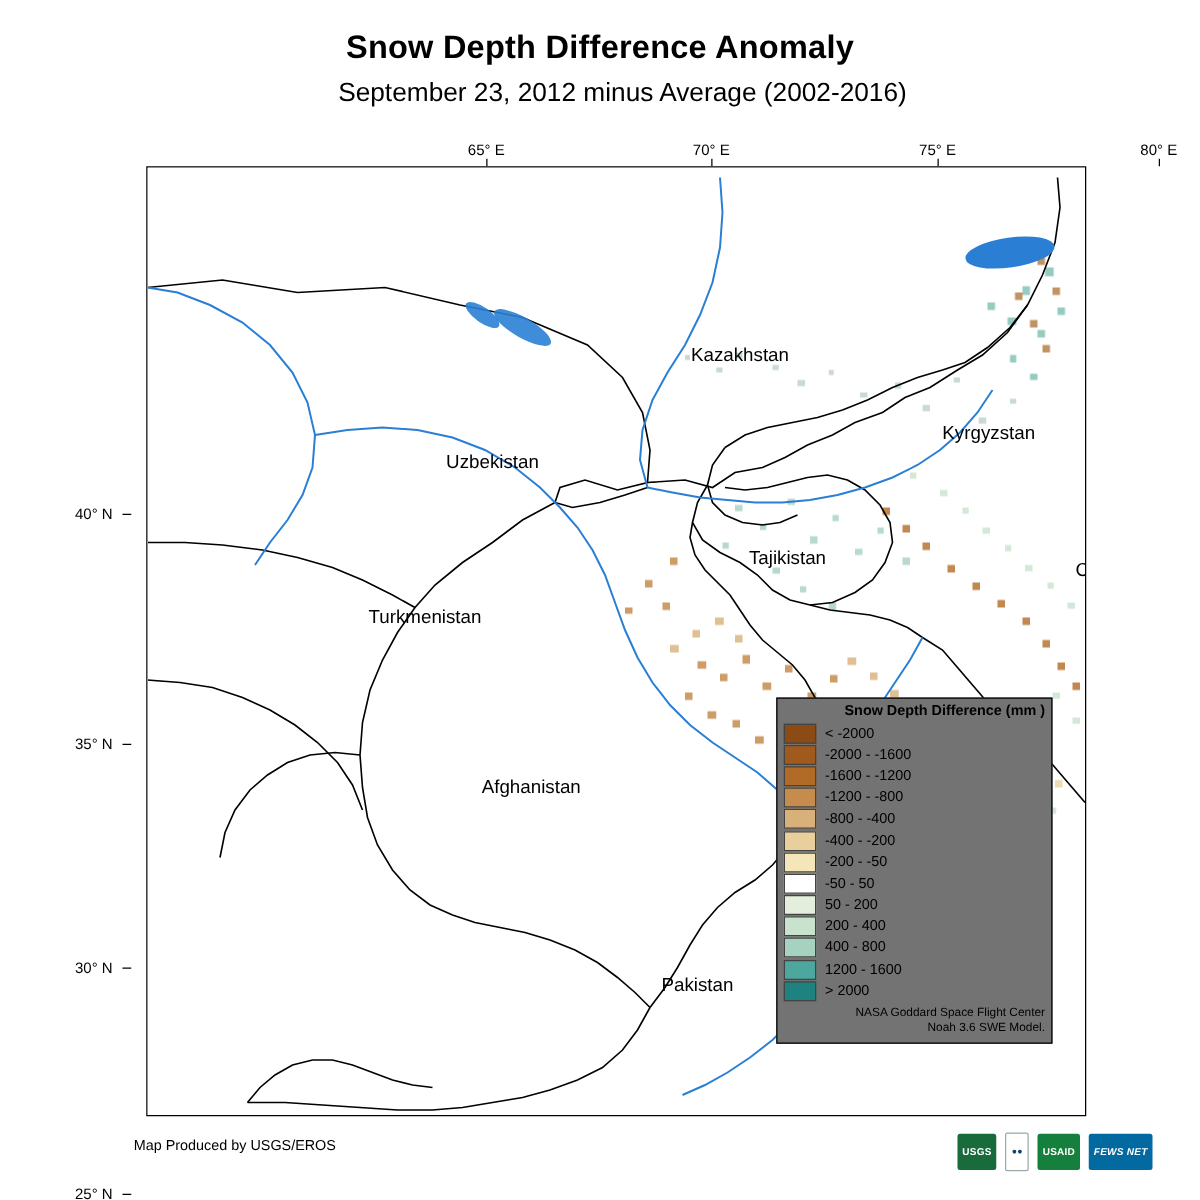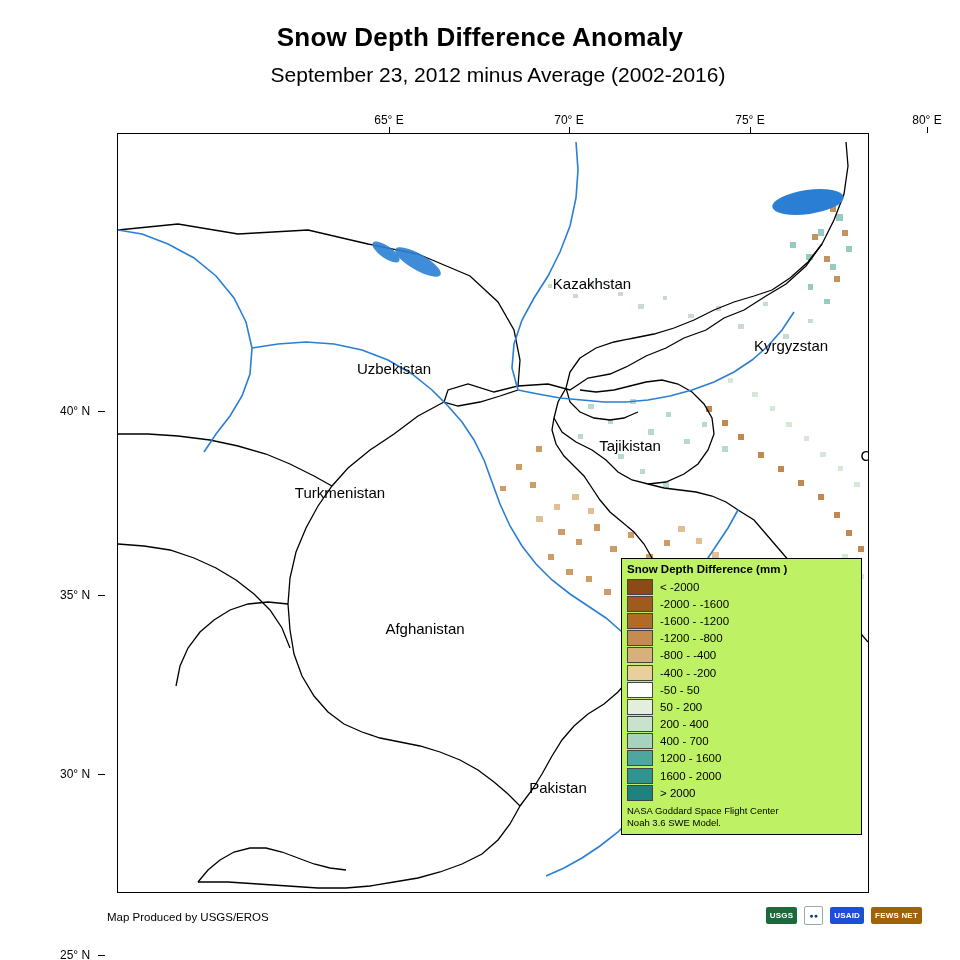--- a/index.html
+++ b/index.html
@@ -67,25 +67,26 @@
     background: #000;
   }
   .tick-top { width: 1px; height: 6px; top: 127px; }
   .tick-left { height: 1px; width: 7px; left: 98px; }
 
   
   #legend {
     position: absolute;
     left: 621px;
     top: 558px;
-    width: 241px;
-    background: #bef264;
+    width: 221px;
+    background: #737373;
     border: 1px solid #000;
     box-sizing: border-box;
     padding: 4px 5px 5px 5px;
+    text-align: right;
   }
   #legend-title {
     font-size: 11.5px;
     font-weight: bold;
     color: #000;
     margin-bottom: 3px;
     white-space: nowrap;
   }
   .legend-row {
     display: flex;
@@ -123,35 +124,35 @@
   }
   #logo-strip {
     position: absolute;
     right: 38px;
     top: 906px;
     display: flex;
     align-items: center;
     gap: 7px;
   }
   .logo {
-    height: 17px;
+    height: 29px;
     display: flex;
     align-items: center;
     justify-content: center;
     font-size: 8px;
     font-weight: bold;
     color: #ffffff;
     padding: 0 4px;
     border-radius: 2px;
     letter-spacing: 0.2px;
   }
   .logo-usgs { background: #1a6b3c; color: #ffffff; }
   .logo-dot  { background: #ffffff; color: #10416e; border: 1px solid #9aa; font-size: 7px; }
-  .logo-usaid{ background: #1d4ed8; color: #ffffff; }
-  .logo-fews { background: #a16207; color: #ffffff; }
+  .logo-usaid{ background: #15803d; color: #ffffff; }
+  .logo-fews { background: #0369a1; color: #ffffff; font-style: italic; }
 
   
   .country-label {
     font-size: 15px;
     fill: #000;
     font-family: "Liberation Sans", sans-serif;
   }
 </style>
 </head>
 <body>
@@ -391,42 +392,42 @@
   </div>
   <div class="legend-row">
     <span class="legend-swatch" style="background:#d8b07a"></span>
     <span class="legend-label">-800 - -400</span>
   </div>
   <div class="legend-row">
     <span class="legend-swatch" style="background:#e9cf9b"></span>
     <span class="legend-label">-400 - -200</span>
   </div>
   <div class="legend-row">
+    <span class="legend-swatch" style="background:#f4e6b8"></span>
+    <span class="legend-label">-200 - -50</span>
+  </div>
+  <div class="legend-row">
     <span class="legend-swatch" style="background:#ffffff"></span>
     <span class="legend-label">-50 - 50</span>
   </div>
   <div class="legend-row">
     <span class="legend-swatch" style="background:#e3efdc"></span>
     <span class="legend-label">50 - 200</span>
   </div>
   <div class="legend-row">
     <span class="legend-swatch" style="background:#c9e2cd"></span>
     <span class="legend-label">200 - 400</span>
   </div>
   <div class="legend-row">
     <span class="legend-swatch" style="background:#a6d2c0"></span>
-    <span class="legend-label">400 - 700</span>
+    <span class="legend-label">400 - 800</span>
   </div>
   <div class="legend-row">
     <span class="legend-swatch" style="background:#4ea79f"></span>
     <span class="legend-label">1200 - 1600</span>
-  </div>
-  <div class="legend-row">
-    <span class="legend-swatch" style="background:#2f9390"></span>
-    <span class="legend-label">1600 - 2000</span>
   </div>
   <div class="legend-row">
     <span class="legend-swatch" style="background:#1d8280"></span>
     <span class="legend-label">&gt; 2000</span>
   </div>
 
   <div id="legend-source">NASA Goddard Space Flight Center
 Noah 3.6 SWE  Model.</div>
 </div>
 

